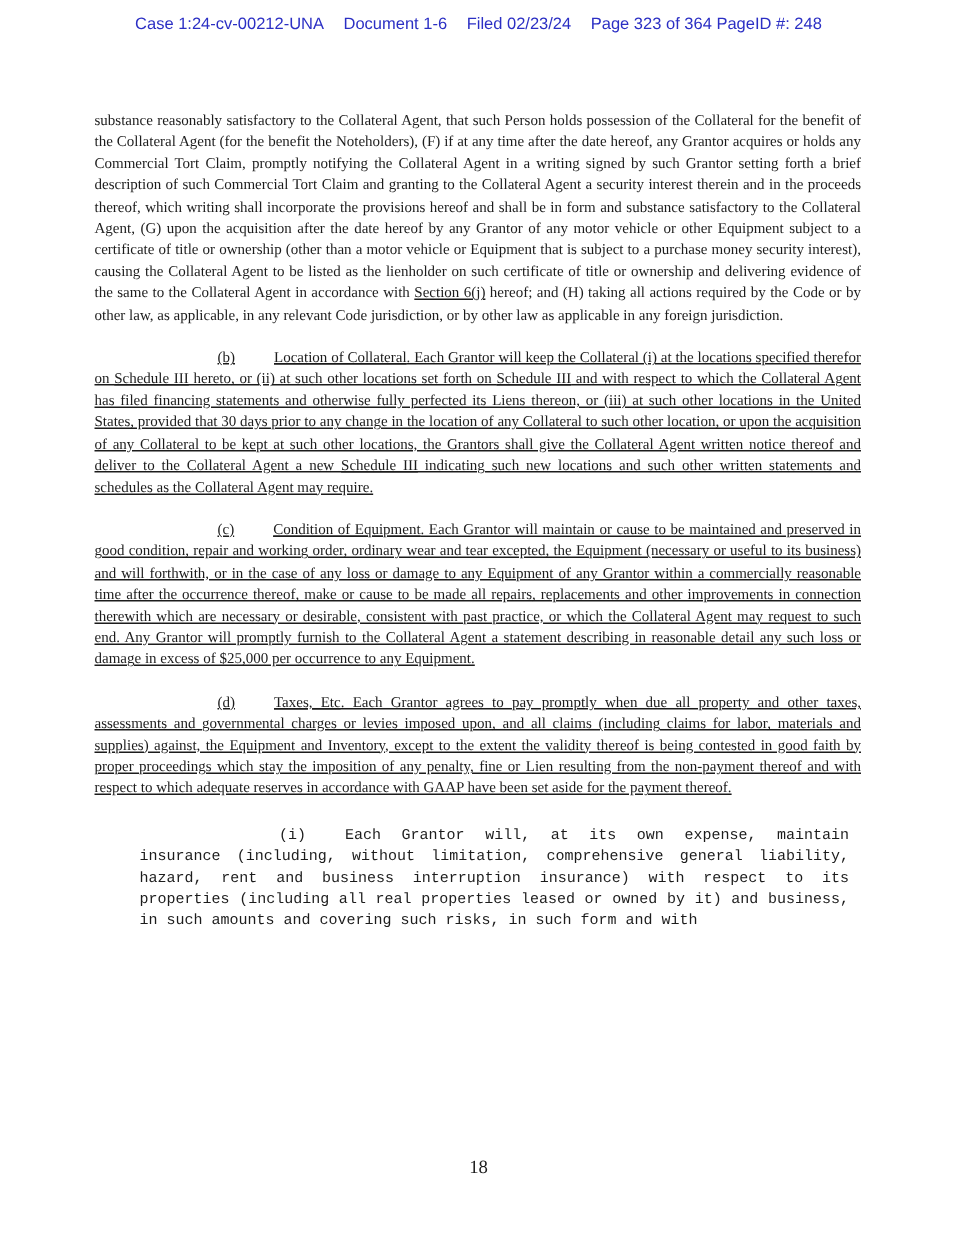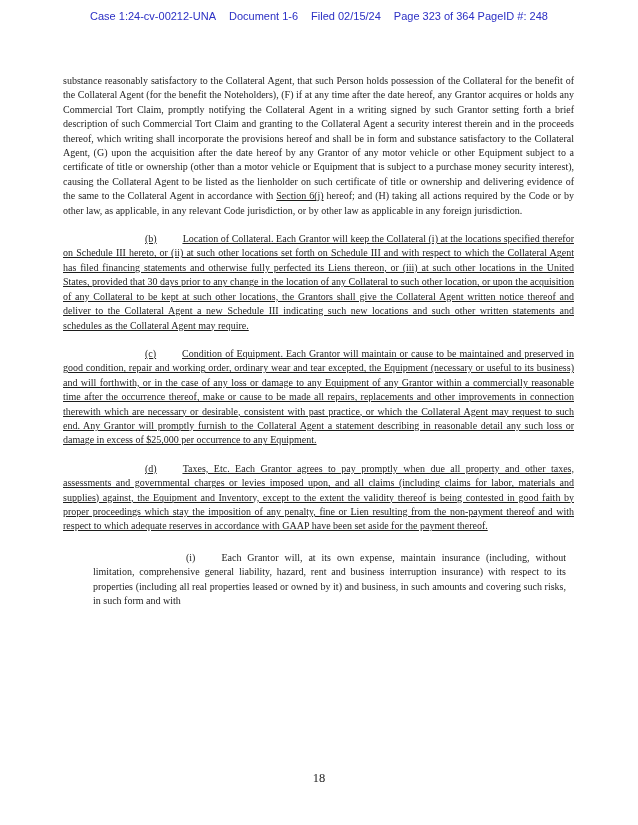--- a/index.html
+++ b/index.html
@@ -35,20 +35,21 @@
     text-align: justify;
   }
   .para { margin: 0; }
   .para + .para { margin-top: 14px; }
   .para.lettered { text-indent: 82px; text-decoration: underline; }
   .para.sub {
     margin-left: 30px;
     margin-right: 8px;
     text-indent: 93px;
     margin-top: 17px;
+    font-family: Liberation Mono, monospace;
   }
   .tab { display: inline-block; width: 26px; }
   .u { text-decoration: underline; }
   .page-number {
     position: absolute;
     top: 771px;
     left: 0;
     right: 0;
     text-align: center;
     font-size: 12.5px;
@@ -56,21 +57,21 @@
   }
 </style>
 </head>
 <body>
 
 <div class="page" style="background: rgb(255, 255, 255); color: rgb(28, 28, 28);">
 
   <div class="case-header" style="color: rgb(43, 47, 196);">
     <span>Case 1:24-cv-00212-UNA</span>
     <span>Document 1-6</span>
-    <span>Filed 02/15/24</span>
+    <span>Filed 02/23/24</span>
     <span>Page 323 of 364 PageID #: 248</span>
   </div>
 
   <div class="doc-body">
       <p class="para continuation">substance reasonably satisfactory to the Collateral Agent, that such Person holds possession of the Collateral for the benefit of the Collateral Agent (for the benefit the Noteholders), (F) if at any time after the date hereof, any Grantor acquires or holds any Commercial Tort Claim, promptly notifying the Collateral Agent in a writing signed by such Grantor setting forth a brief description of such Commercial Tort Claim and granting to the Collateral Agent a security interest therein and in the proceeds thereof, which writing shall incorporate the provisions hereof and shall be in form and substance satisfactory to the Collateral Agent, (G) upon the acquisition after the date hereof by any Grantor of any motor vehicle or other Equipment subject to a certificate of title or ownership (other than a motor vehicle or Equipment that is subject to a purchase money security interest), causing the Collateral Agent to be listed as the lienholder on such certificate of title or ownership and delivering evidence of the same to the Collateral Agent in accordance with <span class="u">Section 6(j)</span> hereof; and (H) taking all actions required by the Code or by other law, as applicable, in any relevant Code jurisdiction, or by other law as applicable in any foreign jurisdiction.</p>
       <p class="para lettered">(b)<span class="tab"></span><span class="u">Location of Collateral</span>. Each Grantor will keep the Collateral (i) at the locations specified therefor on <span class="u">Schedule III</span> hereto, or (ii) at such other locations set forth on <span class="u">Schedule III</span> and with respect to which the Collateral Agent has filed financing statements and otherwise fully perfected its Liens thereon, or (iii) at such other locations in the United States, provided that 30 days prior to any change in the location of any Collateral to such other location, or upon the acquisition of any Collateral to be kept at such other locations, the Grantors shall give the Collateral Agent written notice thereof and deliver to the Collateral Agent a new <span class="u">Schedule III</span> indicating such new locations and such other written statements and schedules as the Collateral Agent may require.</p>
       <p class="para lettered">(c)<span class="tab"></span><span class="u">Condition of Equipment</span>. Each Grantor will maintain or cause to be maintained and preserved in good condition, repair and working order, ordinary wear and tear excepted, the Equipment (necessary or useful to its business) and will forthwith, or in the case of any loss or damage to any Equipment of any Grantor within a commercially reasonable time after the occurrence thereof, make or cause to be made all repairs, replacements and other improvements in connection therewith which are necessary or desirable, consistent with past practice, or which the Collateral Agent may request to such end. Any Grantor will promptly furnish to the Collateral Agent a statement describing in reasonable detail any such loss or damage in excess of $25,000 per occurrence to any Equipment.</p>
       <p class="para lettered">(d)<span class="tab"></span><span class="u">Taxes, Etc</span>. Each Grantor agrees to pay promptly when due all property and other taxes, assessments and governmental charges or levies imposed upon, and all claims (including claims for labor, materials and supplies) against, the Equipment and Inventory, except to the extent the validity thereof is being contested in good faith by proper proceedings which stay the imposition of any penalty, fine or Lien resulting from the non-payment thereof and with respect to which adequate reserves in accordance with GAAP have been set aside for the payment thereof.</p>
       <p class="para sub">(i)<span class="tab"></span>Each Grantor will, at its own expense, maintain insurance (including, without limitation, comprehensive general liability, hazard, rent and business interruption insurance) with respect to its properties (including all real properties leased or owned by it) and business, in such amounts and covering such risks, in such form and with</p>
     </div>

